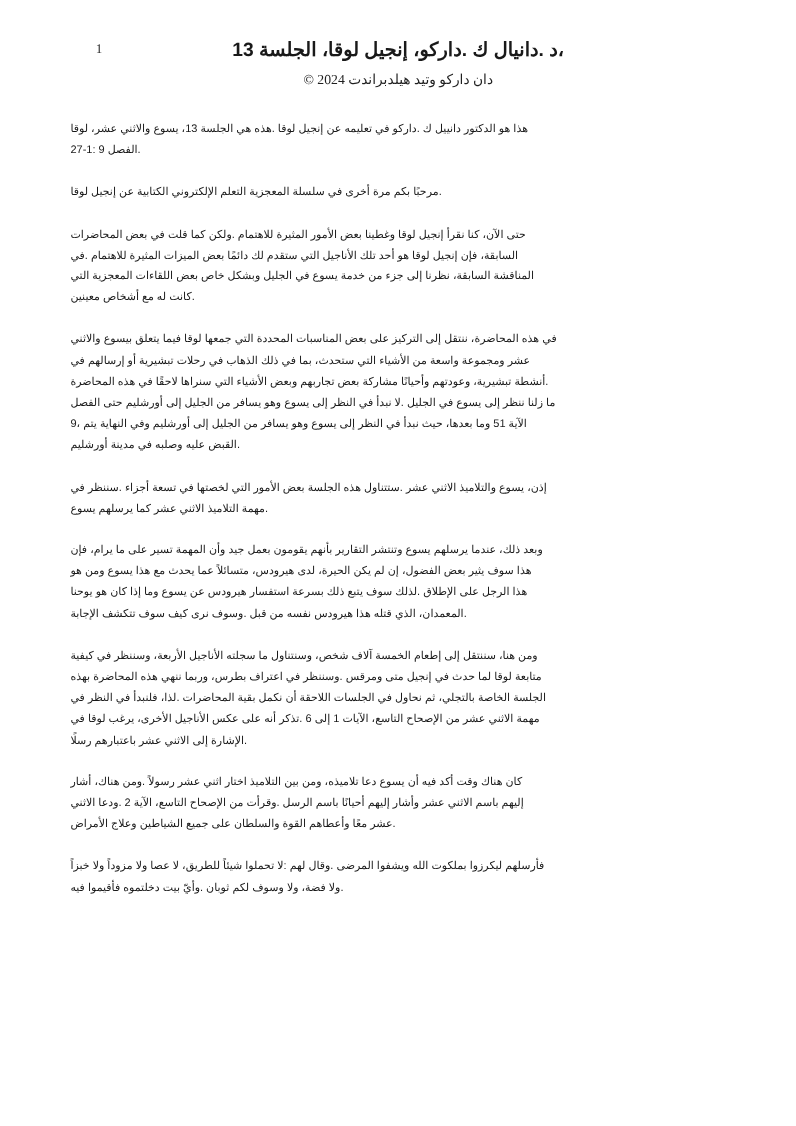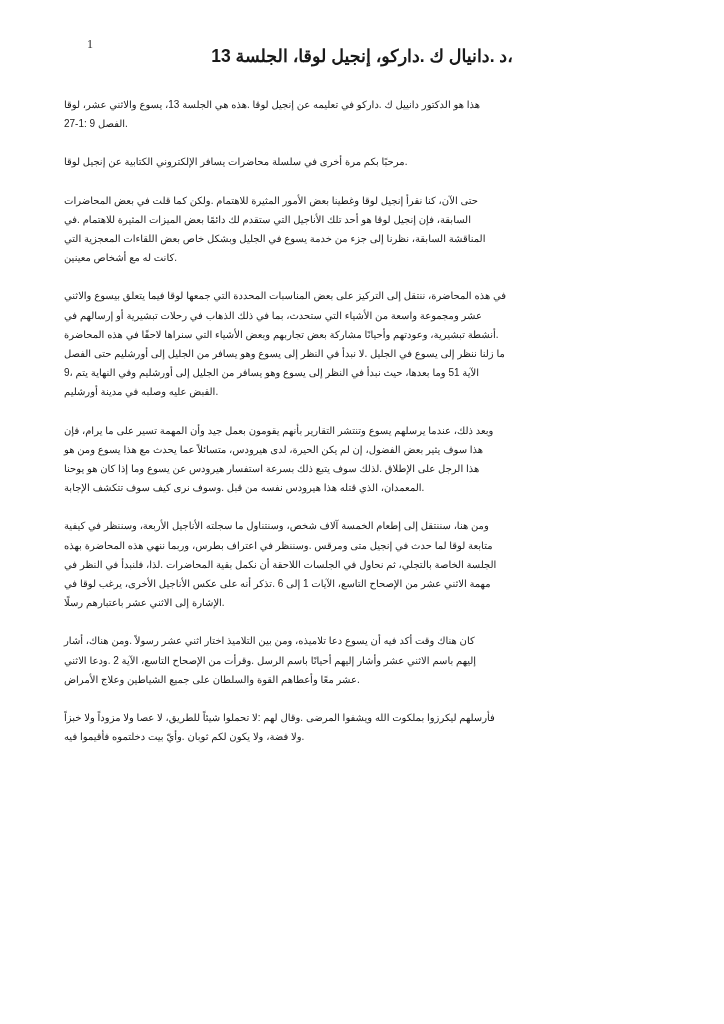--- a/index.html
+++ b/index.html
@@ -20,21 +20,21 @@
     position: absolute;
     top: 37px;
     left: 87px;
     font-family: "Liberation Serif", serif;
     font-size: 12px;
     color: #2b2b2b;
   }
   .title-block {
     direction: rtl;
     text-align: center;
-    padding-top: 44px;
+    padding-top: 33px;
   }
   .title-line {
     font-size: 17.5px;
     font-weight: bold;
     line-height: 24px;
     white-space: pre-line;
   }
   .copyright {
     direction: rtl;
     text-align: center;
@@ -61,45 +61,48 @@
 </style>
 </head>
 <body>
 
 <div class="page">
 
   <div class="page-number">1</div>
 
   <div class="title-block">
     <div class="title-line">،د .دانيال ك .داركو، إنجيل لوقا، الجلسة 13</div>
+    <div class="copyright">دان داركو وتيد هيلدبراندت 2024 ©</div>
   </div>
 
   <div class="doc-body">
     <p class="para">هذا هو الدكتور دانييل ك .داركو في تعليمه عن إنجيل لوقا .هذه هي الجلسة 13، يسوع والاثني عشر، لوقا
 .الفصل ⁦27-1: 9⁩</p>
-    <p class="para">.مرحبًا بكم مرة أخرى في سلسلة محاضرات يسافر الإلكتروني الكتابية عن إنجيل لوقا</p>
+    <p class="para">.مرحبًا بكم مرة أخرى في سلسلة المعجزية التعلم الإلكتروني الكتابية عن إنجيل لوقا</p>
     <p class="para">حتى الآن، كنا نقرأ إنجيل لوقا وغطينا بعض الأمور المثيرة للاهتمام .ولكن كما قلت في بعض المحاضرات
 السابقة، فإن إنجيل لوقا هو أحد تلك الأناجيل التي ستقدم لك دائمًا بعض الميزات المثيرة للاهتمام .في
 المناقشة السابقة، نظرنا إلى جزء من خدمة يسوع في الجليل وبشكل خاص بعض اللقاءات المعجزية التي
 .كانت له مع أشخاص معينين</p>
     <p class="para">في هذه المحاضرة، ننتقل إلى التركيز على بعض المناسبات المحددة التي جمعها لوقا فيما يتعلق بيسوع والاثني
 عشر ومجموعة واسعة من الأشياء التي ستحدث، بما في ذلك الذهاب في رحلات تبشيرية أو إرسالهم في
 .أنشطة تبشيرية، وعودتهم وأحيانًا مشاركة بعض تجاربهم وبعض الأشياء التي سنراها لاحقًا في هذه المحاضرة
 ما زلنا ننظر إلى يسوع في الجليل .لا نبدأ في النظر إلى يسوع وهو يسافر من الجليل إلى أورشليم حتى الفصل
 الآية 51 وما بعدها، حيث نبدأ في النظر إلى يسوع وهو يسافر من الجليل إلى أورشليم وفي النهاية يتم ،9
 .القبض عليه وصلبه في مدينة أورشليم</p>
+    <p class="para">إذن، يسوع والتلاميذ الاثني عشر .ستتناول هذه الجلسة بعض الأمور التي لخصتها في تسعة أجزاء .سننظر في
+.مهمة التلاميذ الاثني عشر كما يرسلهم يسوع</p>
     <p class="para">وبعد ذلك، عندما يرسلهم يسوع وتنتشر التقارير بأنهم يقومون بعمل جيد وأن المهمة تسير على ما يرام، فإن
 هذا سوف يثير بعض الفضول، إن لم يكن الحيرة، لدى هيرودس، متسائلاً عما يحدث مع هذا يسوع ومن هو
 هذا الرجل على الإطلاق .لذلك سوف يتبع ذلك بسرعة استفسار هيرودس عن يسوع وما إذا كان هو يوحنا
 .المعمدان، الذي قتله هذا هيرودس نفسه من قبل .وسوف نرى كيف سوف تتكشف الإجابة</p>
     <p class="para">ومن هنا، سننتقل إلى إطعام الخمسة آلاف شخص، وسنتناول ما سجلته الأناجيل الأربعة، وسننظر في كيفية
 متابعة لوقا لما حدث في إنجيل متى ومرقس .وسننظر في اعتراف بطرس، وربما ننهي هذه المحاضرة بهذه
 الجلسة الخاصة بالتجلي، ثم نحاول في الجلسات اللاحقة أن نكمل بقية المحاضرات .لذا، فلنبدأ في النظر في
 مهمة الاثني عشر من الإصحاح التاسع، الآيات 1 إلى 6 .تذكر أنه على عكس الأناجيل الأخرى، يرغب لوقا في
 .الإشارة إلى الاثني عشر باعتبارهم رسلًا</p>
     <p class="para">كان هناك وقت أكد فيه أن يسوع دعا تلاميذه، ومن بين التلاميذ اختار اثني عشر رسولاً .ومن هناك، أشار
 إليهم باسم الاثني عشر وأشار إليهم أحيانًا باسم الرسل .وقرأت من الإصحاح التاسع، الآية 2 .ودعا الاثني
 .عشر معًا وأعطاهم القوة والسلطان على جميع الشياطين وعلاج الأمراض</p>
     <p class="para">فأرسلهم ليكرزوا بملكوت الله ويشفوا المرضى .وقال لهم :لا تحملوا شيئاً للطريق، لا عصا ولا مزوداً ولا خبزاً
-.ولا فضة، ولا يكون لكم ثوبان .وأيّ بيت دخلتموه فأقيموا فيه</p>
+.ولا فضة، ولا وسوف لكم ثوبان .وأيّ بيت دخلتموه فأقيموا فيه</p>
   </div>
 
 </div>
 
 </body></html>

